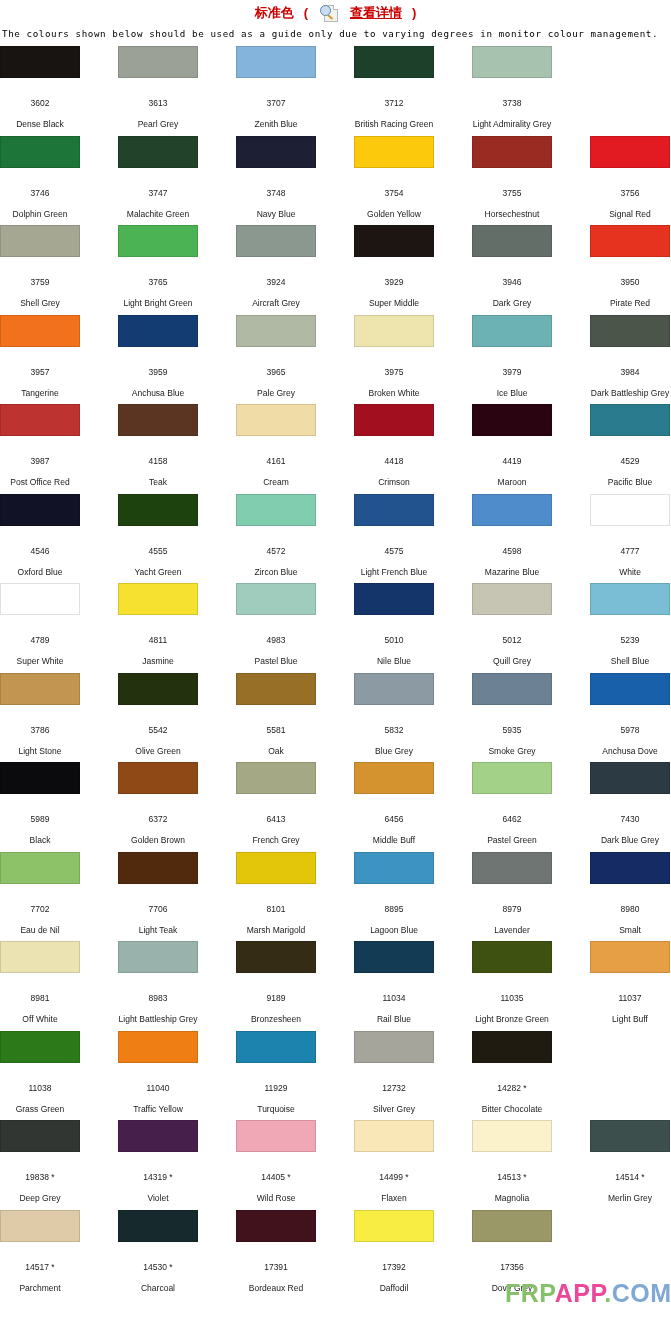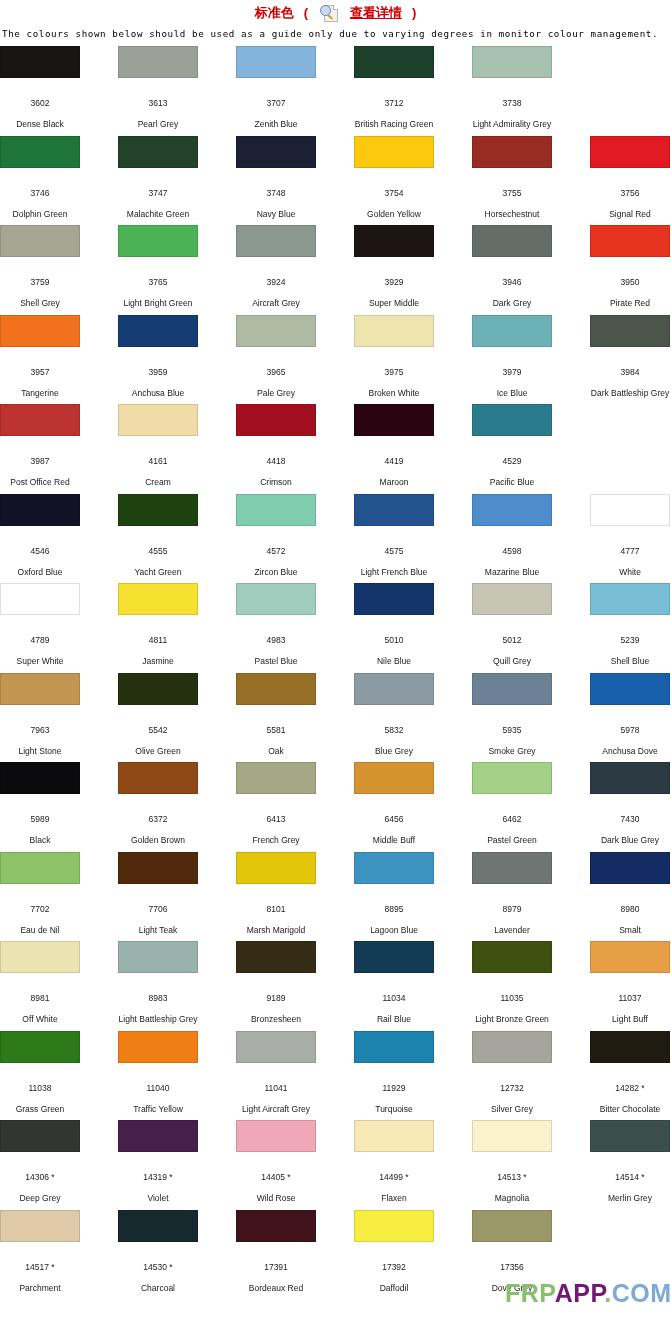--- a/index.html
+++ b/index.html
@@ -145,21 +145,21 @@
     position: absolute;
     left: 505px;
     top: 1281px;
     font-size: 25px;
     font-weight: bold;
     letter-spacing: 0.5px;
     pointer-events: none;
     line-height: 25px;
   }
   .wm-frp { color: #86c06a; }
-  .wm-app { color: #701a75; margin-top: 32px; }
+  .wm-app { color: #ec4899; margin-top: 32px; }
   .wm-dot { color: #86c06a; }
   .wm-com { color: #7fa8d4; }
 </style>
 </head>
 <body>
 
 <div class="header">
   <span class="header-inner">
     <span class="header-title">标准色</span>
     <span class="paren">(</span>
@@ -299,20 +299,25 @@
         <div class="name">Dark Battleship Grey</div>
       </div>
     </div>
     <div class="row">
       <div class="cell">
         <div class="swatch" style="background: rgb(189, 51, 48); border: 1px solid rgba(0, 0, 0, 0.12); box-sizing: border-box;"></div>
         <div class="code">3987</div>
         <div class="name">Post Office Red</div>
       </div>
       <div class="cell">
+        <div class="swatch" style="background: rgb(91, 53, 34); border: 1px solid rgba(0, 0, 0, 0.12); box-sizing: border-box;"></div>
+        <div class="code">4158</div>
+        <div class="name">Teak</div>
+      </div>
+      <div class="cell">
         <div class="swatch" style="background: rgb(239, 220, 166); border: 1px solid rgba(0, 0, 0, 0.12); box-sizing: border-box;"></div>
         <div class="code">4161</div>
         <div class="name">Cream</div>
       </div>
       <div class="cell">
         <div class="swatch" style="background: rgb(162, 16, 31); border: 1px solid rgba(0, 0, 0, 0.12); box-sizing: border-box;"></div>
         <div class="code">4418</div>
         <div class="name">Crimson</div>
       </div>
       <div class="cell">
@@ -386,21 +391,21 @@
       </div>
       <div class="cell">
         <div class="swatch" style="background: rgb(121, 190, 212); border: 1px solid rgba(0, 0, 0, 0.12); box-sizing: border-box;"></div>
         <div class="code">5239</div>
         <div class="name">Shell Blue</div>
       </div>
     </div>
     <div class="row">
       <div class="cell">
         <div class="swatch" style="background: rgb(194, 149, 80); border: 1px solid rgba(0, 0, 0, 0.12); box-sizing: border-box;"></div>
-        <div class="code">7963</div>
+        <div class="code">3786</div>
         <div class="name">Light Stone</div>
       </div>
       <div class="cell">
         <div class="swatch" style="background: rgb(35, 49, 15); border: 1px solid rgba(0, 0, 0, 0.12); box-sizing: border-box;"></div>
         <div class="code">5542</div>
         <div class="name">Olive Green</div>
       </div>
       <div class="cell">
         <div class="swatch" style="background: rgb(151, 111, 38); border: 1px solid rgba(0, 0, 0, 0.12); box-sizing: border-box;"></div>
         <div class="code">5581</div>
@@ -523,44 +528,39 @@
         <div class="swatch" style="background: rgb(43, 121, 25); border: 1px solid rgba(0, 0, 0, 0.12); box-sizing: border-box;"></div>
         <div class="code">11038</div>
         <div class="name">Grass Green</div>
       </div>
       <div class="cell">
         <div class="swatch" style="background: rgb(239, 127, 20); border: 1px solid rgba(0, 0, 0, 0.12); box-sizing: border-box;"></div>
         <div class="code">11040</div>
         <div class="name">Traffic Yellow</div>
       </div>
       <div class="cell">
-        <div class="swatch" style="background: rgb(168, 173, 168); border: 1px solid rgba(0, 0, 0, 0.12); box-sizing: border-box;"></div>
-        <div class="code">11041</div>
-        <div class="name">Light Aircraft Grey</div>
-      </div>
-      <div class="cell">
         <div class="swatch" style="background: rgb(28, 130, 174); border: 1px solid rgba(0, 0, 0, 0.12); box-sizing: border-box;"></div>
         <div class="code">11929</div>
         <div class="name">Turquoise</div>
       </div>
       <div class="cell">
         <div class="swatch" style="background: rgb(165, 165, 155); border: 1px solid rgba(0, 0, 0, 0.12); box-sizing: border-box;"></div>
         <div class="code">12732</div>
         <div class="name">Silver Grey</div>
       </div>
       <div class="cell">
         <div class="swatch" style="background: rgb(32, 27, 17); border: 1px solid rgba(0, 0, 0, 0.12); box-sizing: border-box;"></div>
         <div class="code">14282 *</div>
         <div class="name">Bitter Chocolate</div>
       </div>
     </div>
     <div class="row">
       <div class="cell">
         <div class="swatch" style="background: rgb(49, 54, 50); border: 1px solid rgba(0, 0, 0, 0.12); box-sizing: border-box;"></div>
-        <div class="code">14306 *</div>
+        <div class="code">19838 *</div>
         <div class="name">Deep Grey</div>
       </div>
       <div class="cell">
         <div class="swatch" style="background: rgb(70, 32, 75); border: 1px solid rgba(0, 0, 0, 0.12); box-sizing: border-box;"></div>
         <div class="code">14319 *</div>
         <div class="name">Violet</div>
       </div>
       <div class="cell">
         <div class="swatch" style="background: rgb(240, 168, 182); border: 1px solid rgba(0, 0, 0, 0.12); box-sizing: border-box;"></div>
         <div class="code">14405 *</div>

